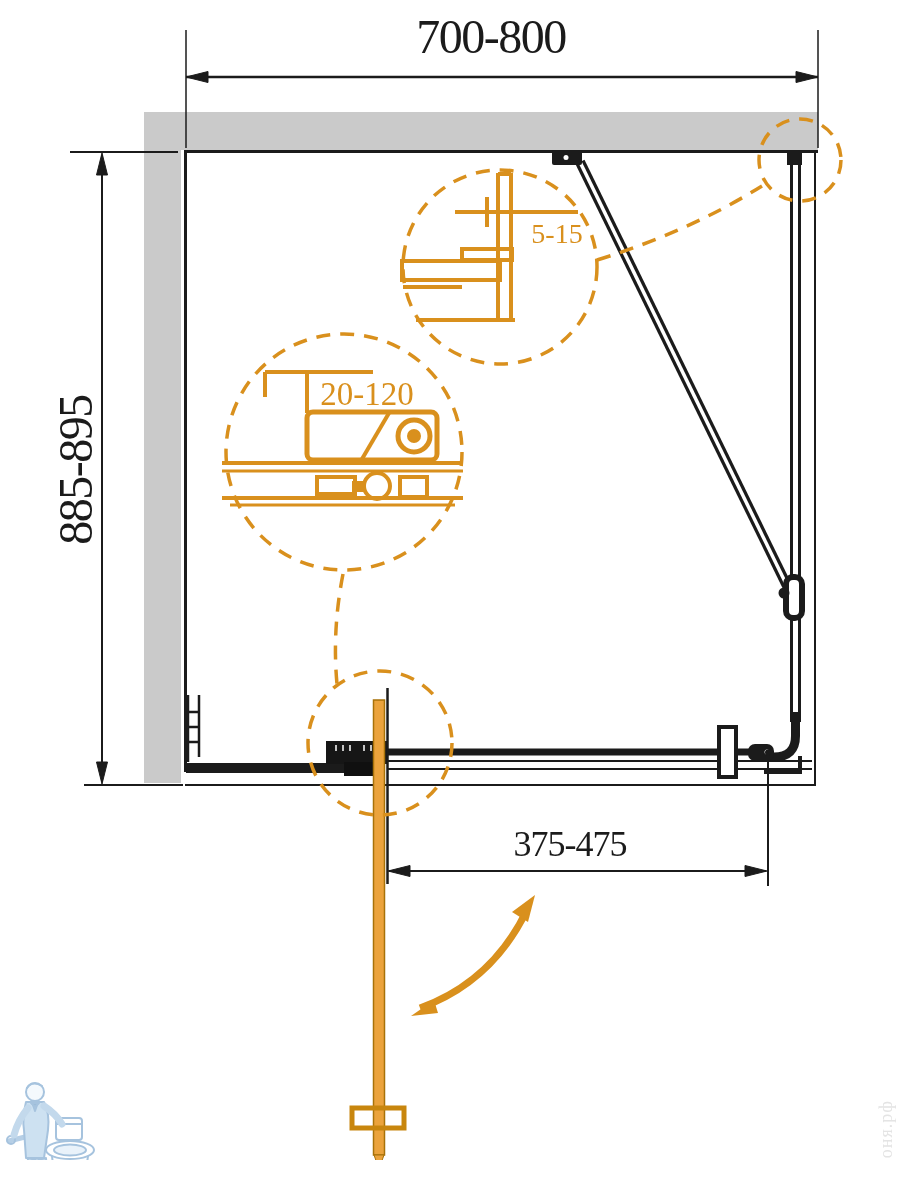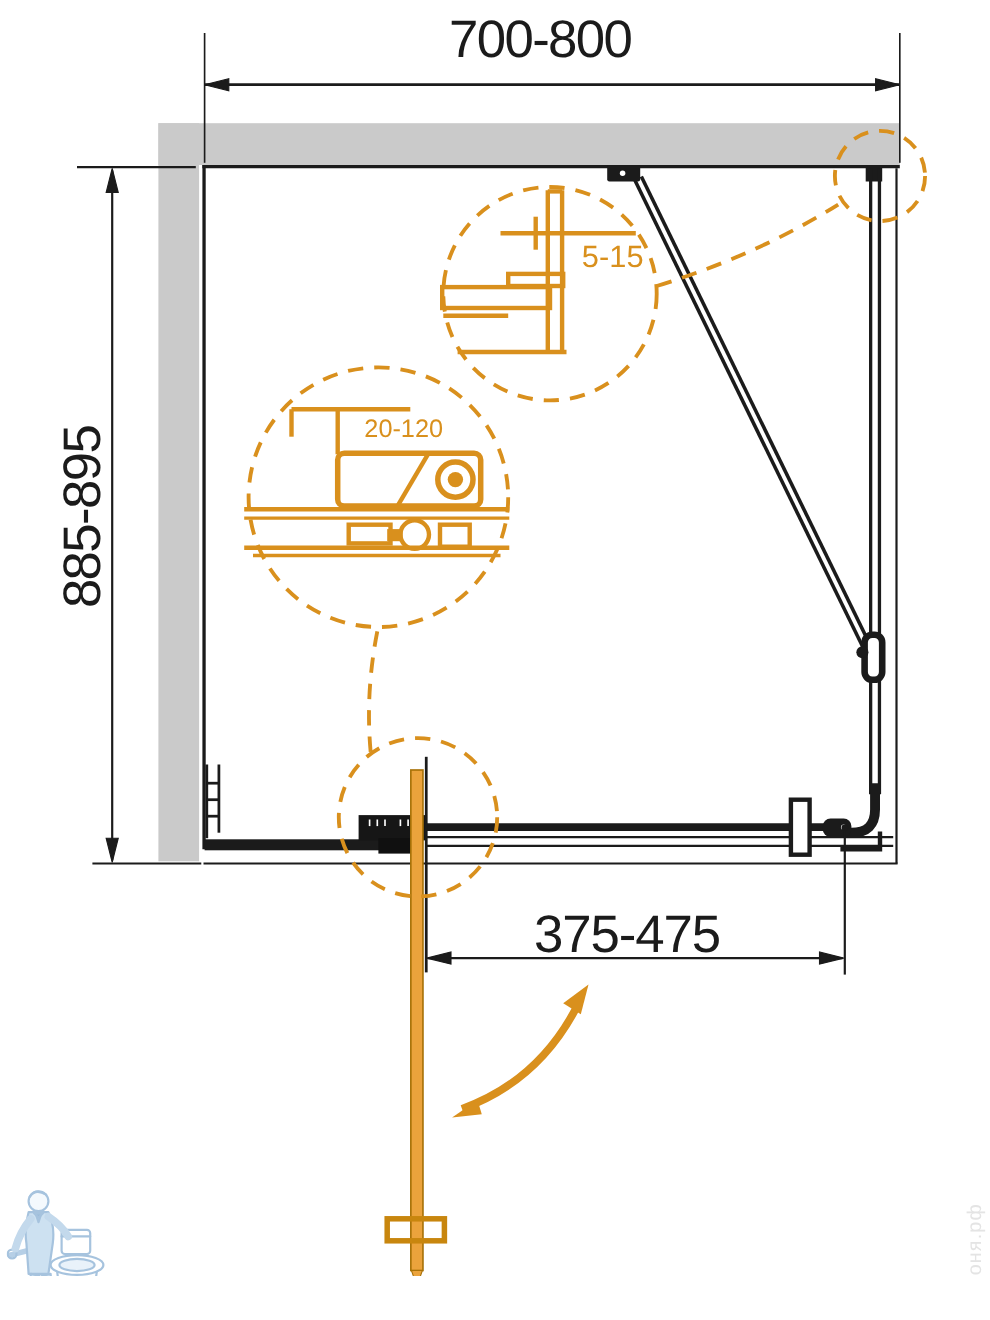--- a/index.html
+++ b/index.html
@@ -1,25 +1,25 @@
 <!DOCTYPE html>
 <html><head>
 <meta charset="utf-8">
 <style>
   html,body{margin:0;padding:0;background:#ffffff;}
   .canvas{position:relative;width:900px;height:1160px;background:#ffffff;overflow:hidden;
-          font-family:Liberation Sans, sans-serif;}
+          font-family:Liberation Serif, serif;}
   .art{position:absolute;left:0;top:0;}
   .label{position:absolute;color:#1b1b1b;white-space:nowrap;line-height:1;}
   .dim-top{left:491px;top:13px;transform:translateX(-50%);font-size:48px;letter-spacing:-1.5px;}
   .dim-left{left:76px;top:470px;transform:translate(-50%,-50%) rotate(-90deg);font-size:48px;letter-spacing:-1.5px;}
-  .dim-bottom{left:570px;top:826px;transform:translateX(-50%);font-size:48px;letter-spacing:-1px;}
+  .dim-bottom{left:570px;top:826px;transform:translateX(-50%);font-size:36px;letter-spacing:-1px;}
   .detail-label{color:#D9901D;font-weight:400;}
   .detail-a{left:557px;top:220px;transform:translateX(-50%);font-size:28px;}
-  .detail-b{left:367px;top:378px;transform:translateX(-50%);font-size:23px;}
+  .detail-b{left:367px;top:378px;transform:translateX(-50%);font-size:33px;}
   .watermark{position:absolute;left:886px;top:1140px;transform:translate(-50%,-50%) rotate(-90deg);
              font-size:18px;letter-spacing:1px;color:#e4e4e4;white-space:nowrap;}
   .logo{position:absolute;left:6px;top:1078px;}
 </style>
 </head>
 <body>
 
 <div class="canvas">
 
   <svg class="art" width="900" height="1200" viewBox="0 0 900 1200">

